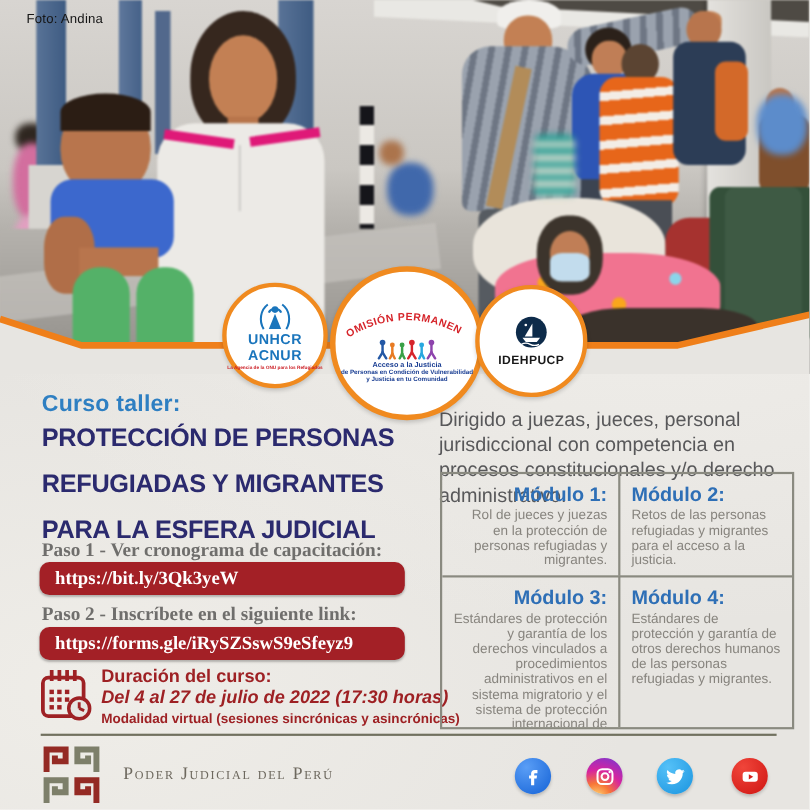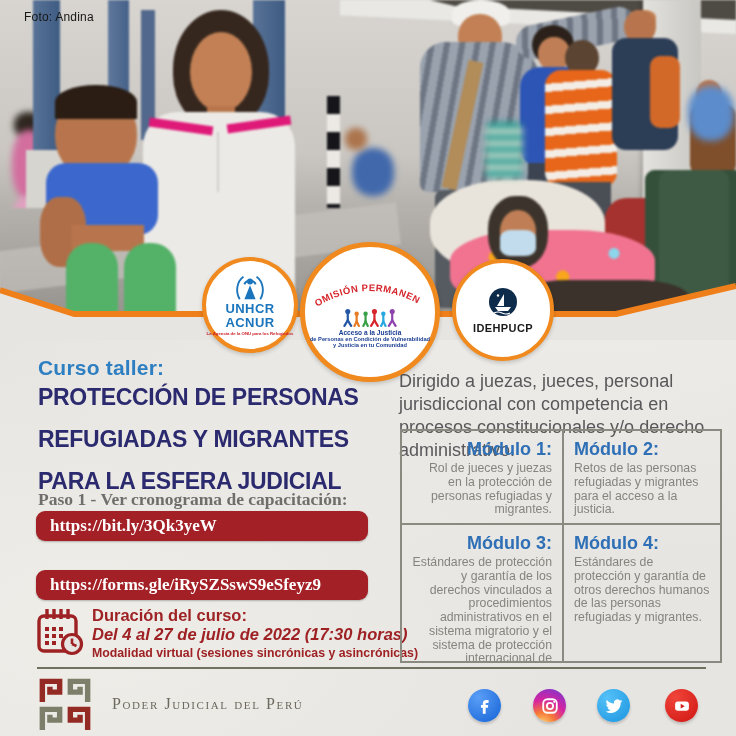--- a/index.html
+++ b/index.html
@@ -17,21 +17,21 @@
   .blob{position:absolute;border-radius:45%;filter:blur(3px);}
   .credit{position:absolute;left:24px;top:10px;font-size:12px;color:#161616;letter-spacing:.2px;}
   
   .cut{position:absolute;left:0;top:0;z-index:4;}
   
   .circle{position:absolute;z-index:5;background:#fff;border:4px solid #f08a1f;border-radius:50%;
     display:flex;flex-direction:column;align-items:center;justify-content:center;text-align:center;
     box-shadow:0 2px 4px rgba(0,0,0,.18);}
   .c1{left:202px;top:257px;width:88px;height:88px;text-align:center;}
   .c2{left:300px;top:242px;width:130px;height:130px;border-width:5px;}
-  .c3{left:452px;top:259px;width:94px;height:94px;flex-direction:column;gap:5px;}
+  .c3{left:432px;top:259px;width:94px;height:94px;flex-direction:column;gap:5px;}
   .unhcr-name{font-size:13px;font-weight:800;color:#1a75bc;line-height:1.05;letter-spacing:.4px;}
   .unhcr-tag{font-size:4.3px;font-weight:700;color:#cc2027;margin-top:1px;white-space:nowrap;}
   .com-line1{font-size:6.6px;font-weight:800;color:#1a3e93;margin-top:2px;}
   .com-line2{font-size:5.7px;font-weight:800;color:#1a3e93;}
   .ideh-name{font-size:11px;font-weight:800;color:#191919;letter-spacing:.4px;}
   
   .kicker{position:absolute;left:38px;top:356px;font-size:21px;font-weight:800;color:#2e7fc2;letter-spacing:.2px;}
   .title-line{position:absolute;left:38px;font-size:23px;font-weight:800;color:#2b2a6e;letter-spacing:-.3px;}
   .t1{top:384px;} .t2{top:426px;} .t3{top:468px;}
   .paso{position:absolute;left:38px;font-family:"Liberation Serif",serif;font-size:17.5px;font-weight:700;color:#6f6e6c;}
@@ -250,20 +250,21 @@
     <div class="ideh-name">IDEHPUCP</div>
   </div>
 
   <div class="kicker">Curso taller:</div>
   <div class="title-line t1">PROTECCIÓN DE PERSONAS</div>
   <div class="title-line t2">REFUGIADAS Y MIGRANTES</div>
   <div class="title-line t3">PARA LA ESFERA JUDICIAL</div>
 
   <div class="paso p1">Paso 1 - Ver cronograma de capacitación:</div>
   <div class="pill pl1">https://bit.ly/3Qk3yeW</div>
+  <div class="paso p2">Paso 2 - Inscríbete en el siguiente link:</div>
   <div class="pill pl2">https://forms.gle/iRySZSswS9eSfeyz9</div>
 
   <svg class="dur-icon" width="48" height="50" viewBox="0 0 48 50">
     <rect x="3" y="9" width="37" height="35" rx="5" fill="none" stroke="#9e2124" stroke-width="3.4"></rect>
     <line x1="11" y1="2" x2="11" y2="12" stroke="#9e2124" stroke-width="3.4"></line>
     <line x1="18" y1="2" x2="18" y2="12" stroke="#9e2124" stroke-width="3.4"></line>
     <line x1="25" y1="2" x2="25" y2="12" stroke="#9e2124" stroke-width="3.4"></line>
     <line x1="32" y1="2" x2="32" y2="12" stroke="#9e2124" stroke-width="3.4"></line>
     <g fill="#9e2124">
       <rect x="9" y="20" width="4" height="4"></rect>

